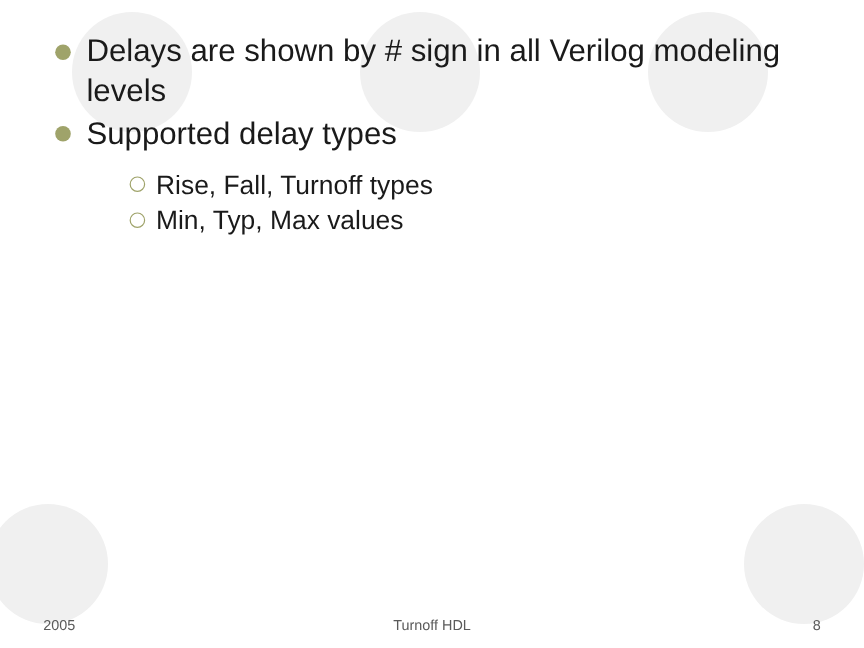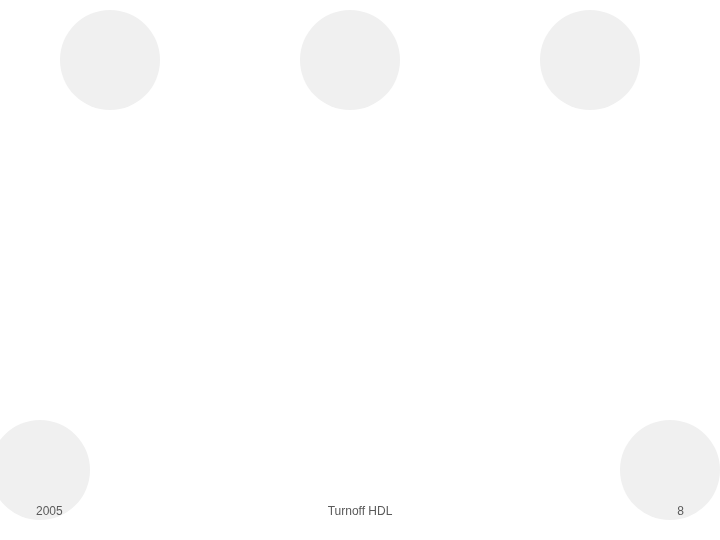--- a/index.html
+++ b/index.html
@@ -78,21 +78,21 @@
     width: 11px;
     height: 11px;
     border-radius: 50%;
     background: transparent;
     border: 1.5px solid #9fa36a;
   }
   .footer {
     position: absolute;
     left: 0;
     right: 0;
-    bottom: 22px;
+    bottom: 12px;
     padding: 0 36px;
     display: flex;
     justify-content: space-between;
     align-items: flex-end;
     font-size: 12px;
     color: #5a5a5a;
   }
   .footer .center {
     position: absolute;
     left: 50%;
@@ -106,20 +106,36 @@
   <div class="circle c1"></div>
   <div class="circle c2"></div>
   <div class="circle c3"></div>
   <div class="circle c4"></div>
   <div class="circle c5"></div>
 </div>
 
 <div class="slide">
 
 
+  <ul class="level1">
+    <li>
+      <span>Delays are shown by # sign in all Verilog modeling levels</span>
+    </li>
+    <li>
+      <span>Supported delay types</span>
+      <ul class="level2">
+        <li>
+          <span>Rise, Fall, Turnoff types</span>
+        </li>
+        <li>
+          <span>Min, Typ, Max values</span>
+        </li>
+      </ul>
+    </li>
+  </ul>
 
   <div class="footer">
     <span>2005</span>
     <span class="center">Turnoff HDL</span>
     <span>8</span>
   </div>
 
 </div>
 
 </body></html>

